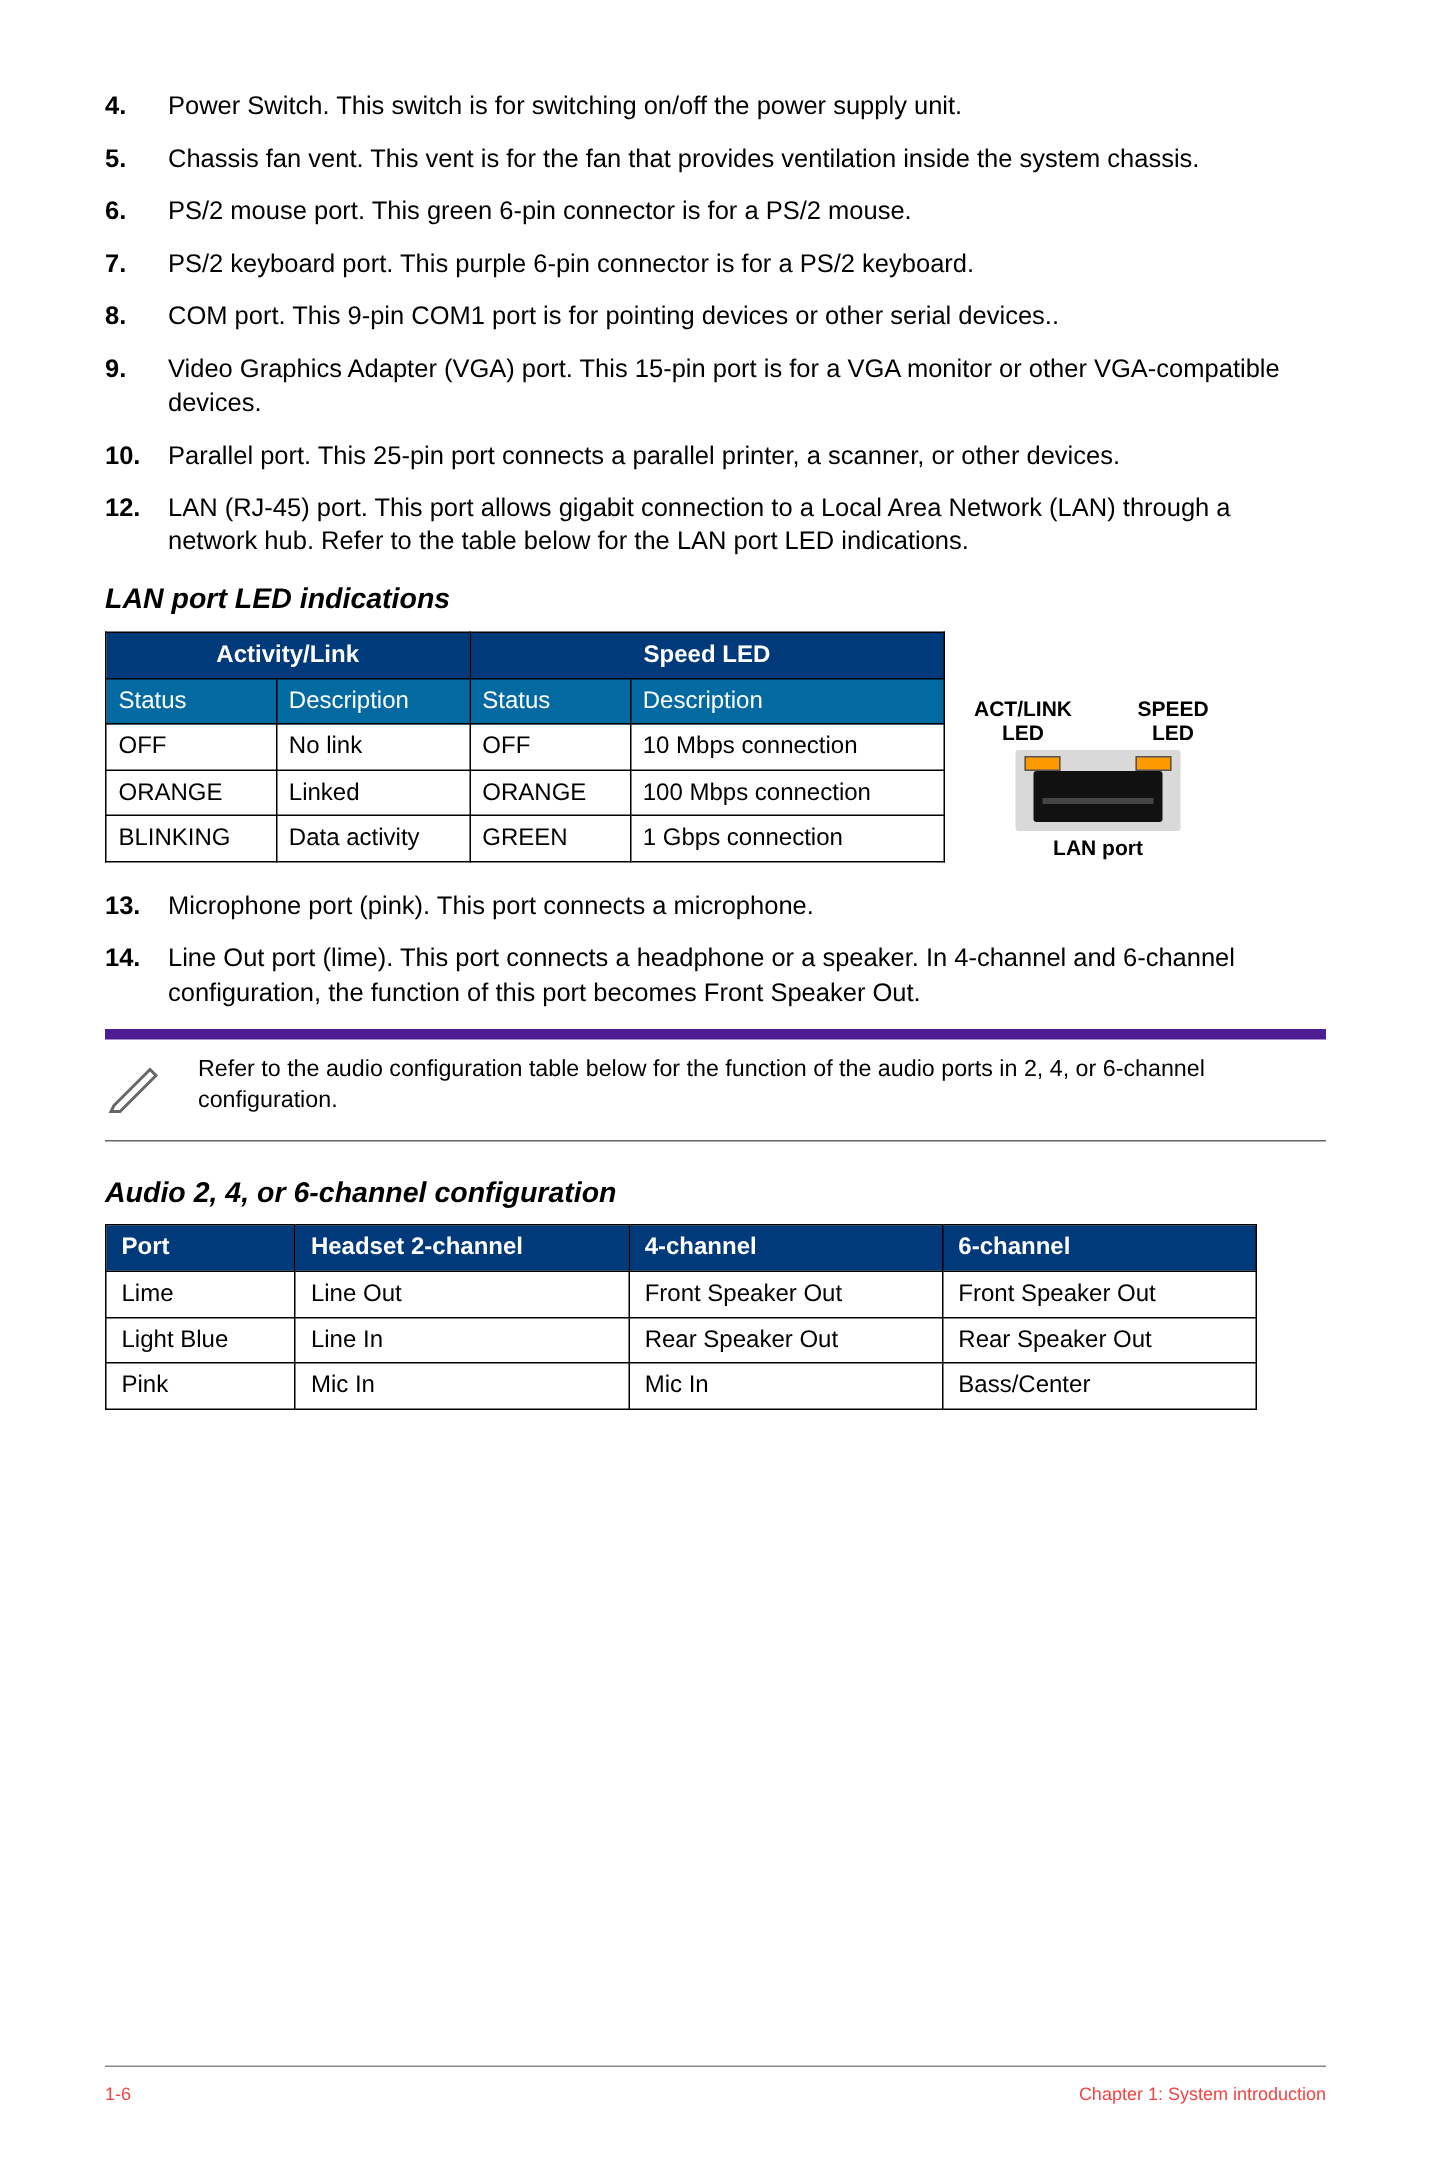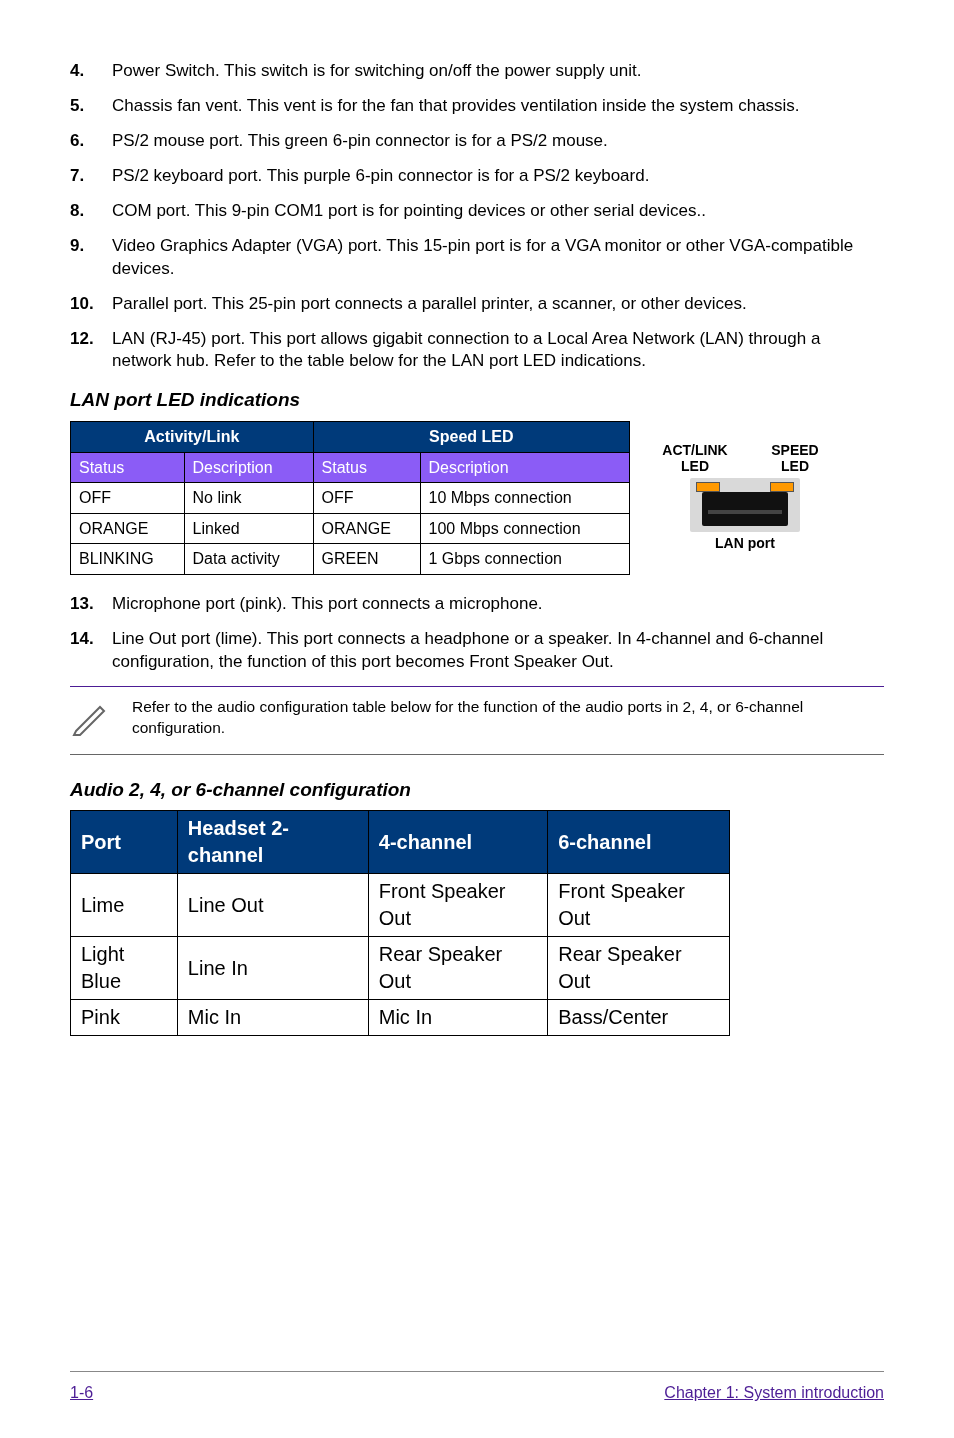--- a/index.html
+++ b/index.html
@@ -14,25 +14,25 @@
     font-size: 17px;
     line-height: 1.35;
   }
   .num-list { list-style: none; }
   .num-list > li { display: flex; margin-bottom: 12px; }
   .num-list .num { font-weight: bold; width: 42px; flex-shrink: 0; }
   .num-list .body { flex: 1; }
   .bold { font-weight: normal; }
   .section-title { font-weight: bold; font-size: 19px; margin: 14px 0 8px 0; font-style: italic; }
 
-  .lan-block { display: flex; align-items: center; gap: 25px; margin-bottom: 18px; }
+  .lan-block { display: flex; align-items: flex-end; gap: 12px; margin-bottom: 18px; }
   table.lan { border-collapse: collapse; width: 560px; font-size: 16px; }
   table.lan th, table.lan td { border: 1px solid #000; padding: 4px 8px; text-align: left; }
   table.lan .hdr1 th { background: #003a7a; color: #fff; font-weight: bold; text-align: center; }
-  table.lan .hdr2 th { background: #8b5cf6; color: #fff; font-weight: normal; }
+  table.lan .hdr2 th { background: #0369a1; color: #fff; font-weight: normal; }
 
   .led-diagram { width: 180px; font-size: 14px; text-align: center; }
   .led-labels { display: flex; justify-content: space-between; font-weight: bold; }
   .led-labels .col { width: 80px; line-height: 1.1; }
   .led-port {
     margin: 4px auto 2px auto;
     width: 110px; height: 54px;
     background: #d9d9d9;
     position: relative;
     border-radius: 2px;
@@ -42,32 +42,32 @@
   .led-port .led.right { right: 6px; }
   .led-port .jack {
     position: absolute; top: 14px; left: 12px; right: 12px; bottom: 6px;
     background: #111; border-radius: 2px;
   }
   .led-port .jack::after {
     content: ""; position: absolute; left: 6px; right: 6px; top: 18px; height: 4px; background: #444;
   }
   .led-caption { font-weight: bold; margin-top: 2px; }
 
-  .note-block { display: flex; gap: 18px; align-items: flex-start; border-top: 1px solid #4c1d95; border-bottom: 1px solid #666; padding: 10px 0; margin: 10px 0 22px 0; }
+  .note-block { display: flex; gap: 18px; align-items: flex-start; border-top: 7px solid #4c1d95; border-bottom: 1px solid #666; padding: 10px 0; margin: 10px 0 22px 0; }
   .note-icon { width: 44px; flex-shrink: 0; }
   .note-text { font-size: 15.5px; line-height: 1.35; }
 
-  table.audio { border-collapse: collapse; width: 660px; font-size: 20px; }
+  table.audio { border-collapse: collapse; width: 768px; font-size: 16px; }
   table.audio th, table.audio td { border: 1px solid #000; padding: 4px 10px; text-align: left; }
   table.audio th { background: #003a7a; color: #fff; font-weight: bold; }
 
   .footer {
     position: absolute; left: 70px; right: 70px; bottom: 34px;
     border-top: 1px solid #888; padding-top: 10px;
-    display: flex; justify-content: space-between; font-size: 16px; color: #4c1d95; text-decoration: underline;
+    display: flex; justify-content: space-between; font-size: 12px; color: #ef4444;
   }
 </style>
 </head>
 <body>
 
 <ol class="num-list">
   <li>
       <span class="num">4.</span>
       <span class="body"><span class="bold">Power Switch.</span><span> This switch is for switching on/off the power supply unit.</span></span>
     </li>

